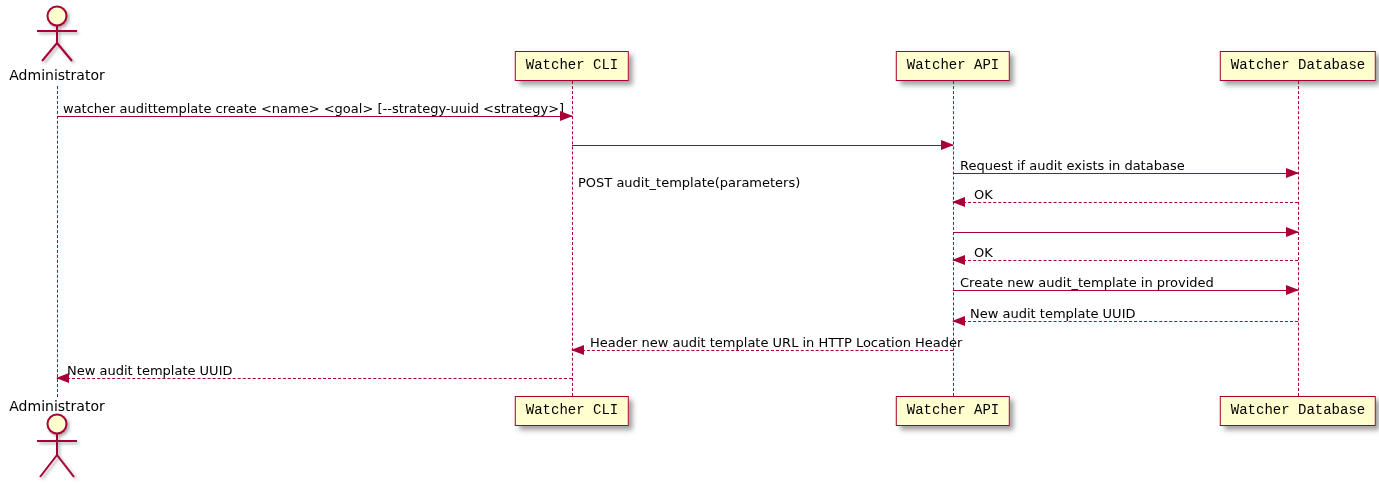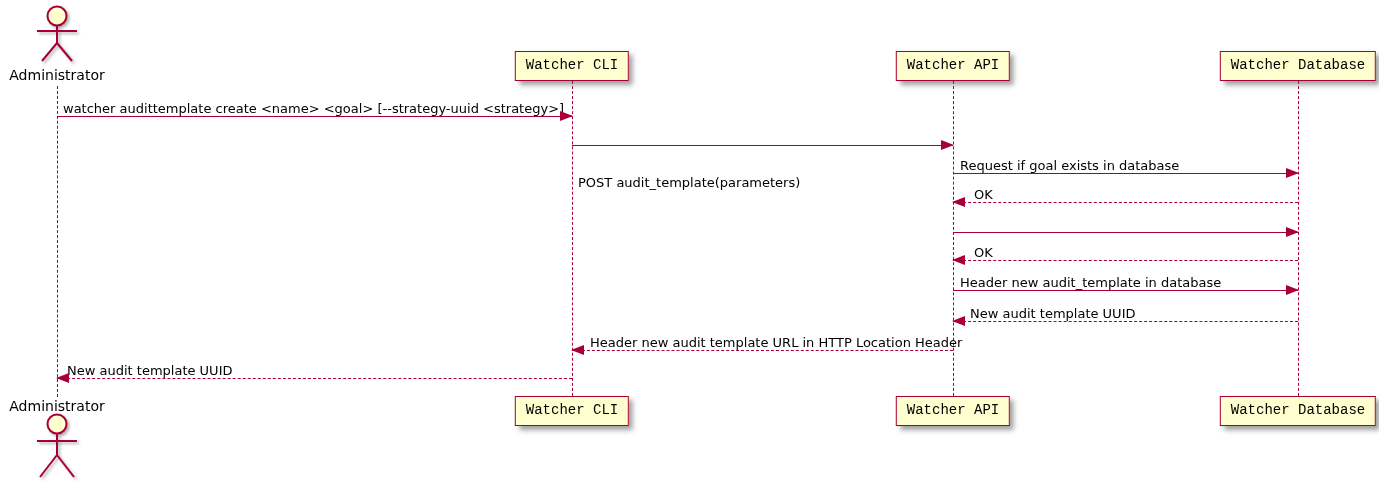--- a/index.html
+++ b/index.html
@@ -63,40 +63,40 @@
   <div class="msg-label" style="left:63px;top:101px;text-align:center;">watcher audittemplate create &lt;name&gt; &lt;goal&gt; [--strategy-uuid &lt;strategy&gt;]</div>
   <div class="arrow solid" style="left:57px;top:116px;width:515px;">
       <i class="head right"></i>
     </div>
 
   <div class="msg-label" style="left:578px;top:130px;margin-top:45px;">POST audit_template(parameters)</div>
   <div class="arrow solid" style="left:572px;top:145px;width:381px;">
       <i class="head right"></i>
     </div>
 
-  <div class="msg-label" style="left:960px;top:158px;">Request if goal exists in database</div>
+  <div class="msg-label" style="left:960px;top:158px;">Request if audit exists in database</div>
   <div class="arrow solid" style="left:953px;top:173px;width:345px;">
       <i class="head right"></i>
     </div>
 
   <div class="msg-label" style="left:974px;top:187px;">OK</div>
   <div class="arrow dashed" style="left:953px;top:202px;width:345px;">
       <i class="head left"></i>
     </div>
 
   <div class="arrow solid" style="left:953px;top:232px;width:345px;">
       <i class="head right"></i>
     </div>
 
   <div class="msg-label" style="left:974px;top:245px;">OK</div>
   <div class="arrow dashed" style="left:953px;top:260px;width:345px;">
       <i class="head left"></i>
     </div>
 
-  <div class="msg-label" style="left:960px;top:275px;">Header new audit_template in database</div>
+  <div class="msg-label" style="left:960px;top:275px;">Create new audit_template in provided</div>
   <div class="arrow solid" style="left:953px;top:290px;width:345px;">
       <i class="head right"></i>
     </div>
 
   <div class="msg-label" style="left:970px;top:306px;">New audit template UUID</div>
   <div class="arrow dashed" style="left:953px;top:321px;width:345px;">
       <i class="head left"></i>
     </div>
 
   <div class="msg-label" style="left:590px;top:335px;">Header new audit template URL in HTTP Location Header</div>

